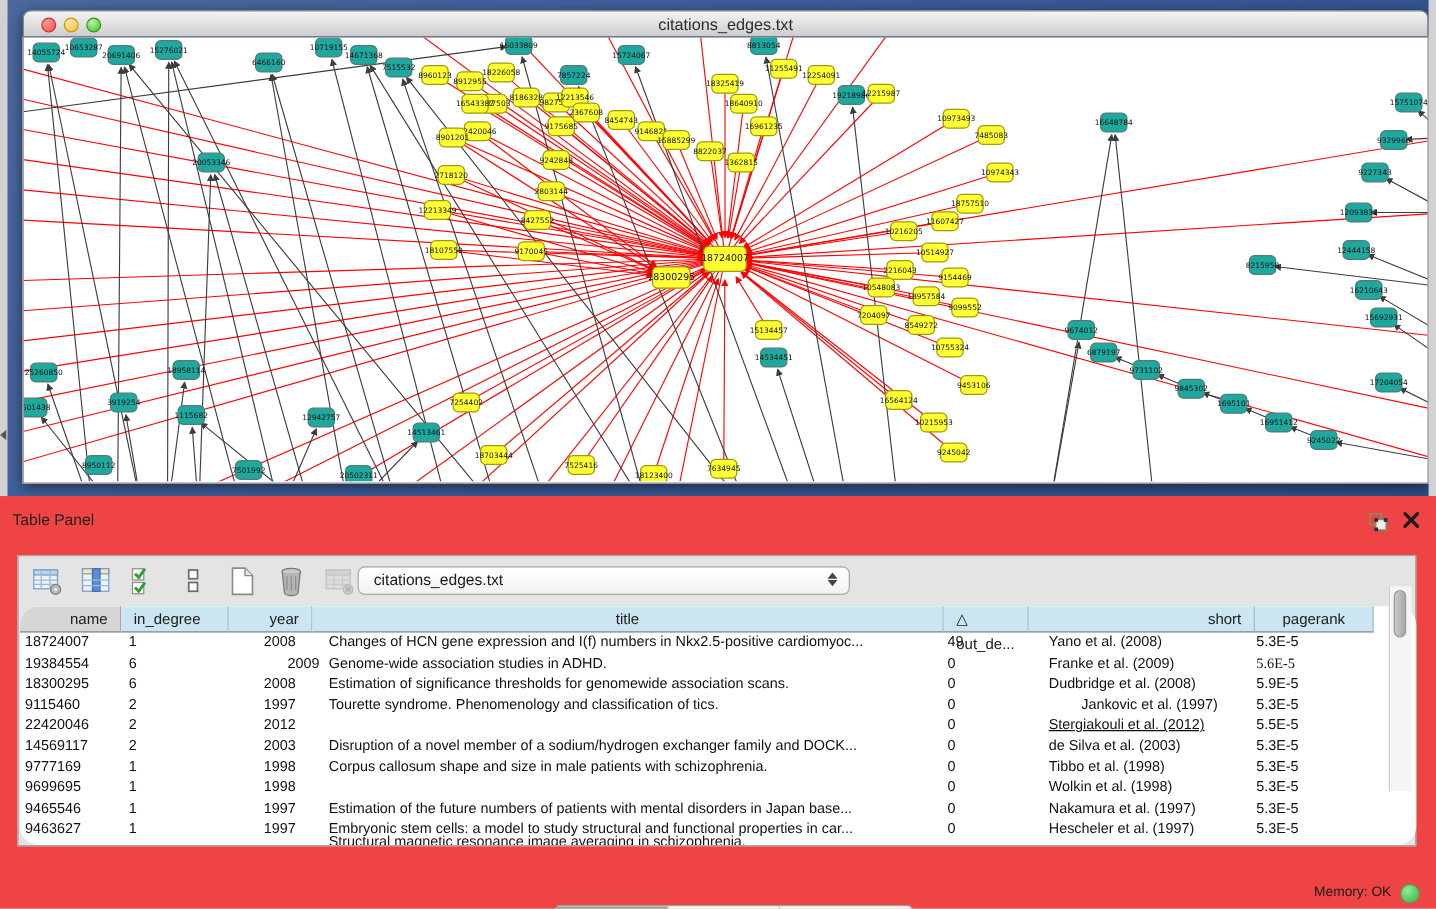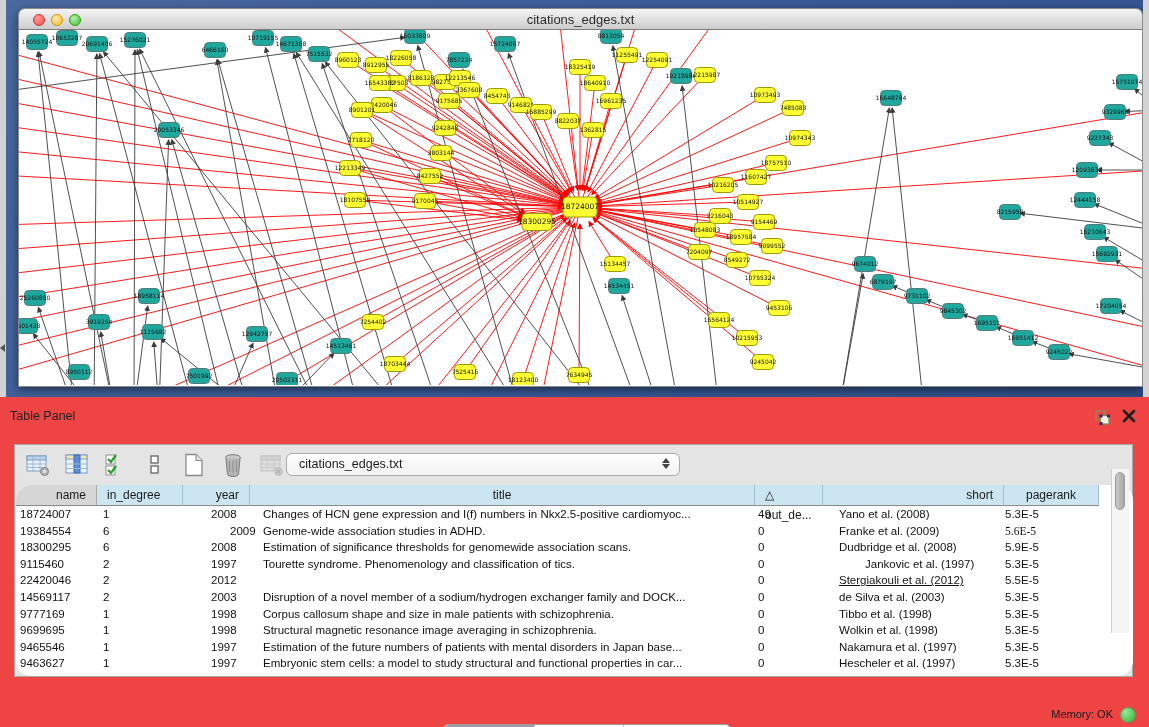--- a/index.html
+++ b/index.html
@@ -813,21 +813,21 @@
             <span class="td" style="left: 195px;">1998</span>
             <span class="td" style="left: 247px;">Corpus callosum shape and size in male patients with schizophrenia.</span>
             <span class="td" style="left: 742px;">0</span>
             <span class="td" style="left: 823px;">Tibbo et al. (1998)</span>
             <span class="td" style="left: 989px;">5.3E-5</span>
           </div>
           <div class="tr">
             <span class="td" style="left: 4px;">9699695</span>
             <span class="td" style="left: 87px;">1</span>
             <span class="td" style="left: 195px;">1998</span>
-            <span class="td" style="left: 247px;">Structural magnetic resonance image averaging in schizophrenia.</span>
+            <span class="td" style="left: 247px; margin-top: 44px;">Structural magnetic resonance image averaging in schizophrenia.</span>
             <span class="td" style="left: 742px;">0</span>
             <span class="td" style="left: 823px;">Wolkin et al. (1998)</span>
             <span class="td" style="left: 989px;">5.3E-5</span>
           </div>
           <div class="tr">
             <span class="td" style="left: 4px;">9465546</span>
             <span class="td" style="left: 87px;">1</span>
             <span class="td" style="left: 195px;">1997</span>
             <span class="td" style="left: 247px;">Estimation of the future numbers of patients with mental disorders in Japan base...</span>
             <span class="td" style="left: 742px;">0</span>

